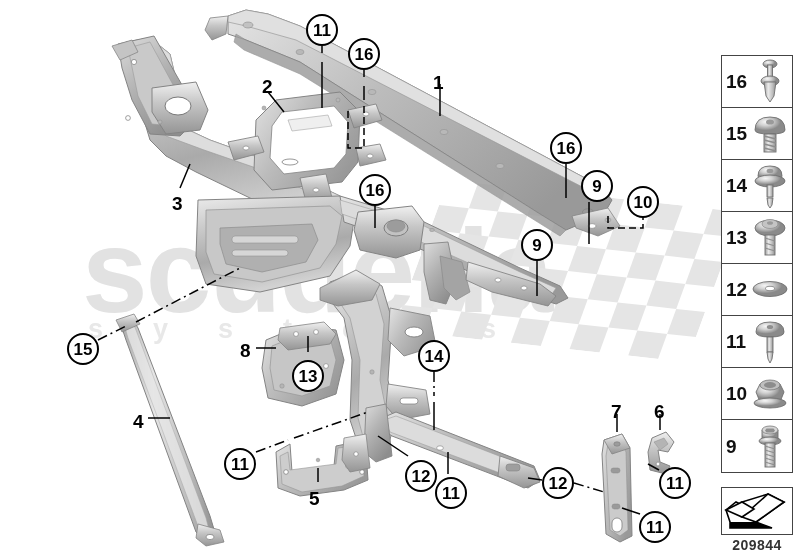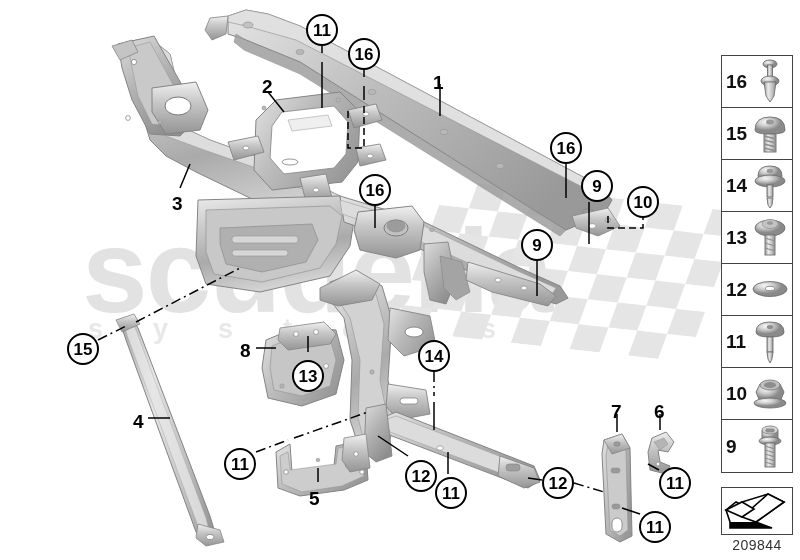--- a/index.html
+++ b/index.html
@@ -32,21 +32,21 @@
           border:1.4px solid #444;box-sizing:border-box;background:#fff;}
   .lgrow{position:relative;height:52px;border-bottom:1.4px solid #444;
          display:flex;align-items:center;box-sizing:border-box;}
   .lgrow:last-child{border-bottom:none;}
   .lgnum{font-size:19px;font-weight:700;color:#111;padding-left:4px;width:24px;
          text-align:left;line-height:1;}
   .lgart{position:relative;flex:1;height:100%;}
   #arrowbox{position:absolute;left:721px;top:487px;width:72px;height:48px;
             border:1.4px solid #444;box-sizing:border-box;background:#fff;}
   #partnum{position:absolute;left:721px;top:537px;width:72px;text-align:center;
-           font-size:14px;font-weight:400;color:#333;letter-spacing:.5px;}
+           font-size:14px;font-weight:700;color:#333;letter-spacing:.5px;}
 </style>
 </head>
 <body>
 
 <div id="stage">
 
   <div class="wm wm-big">scuderia</div>
   <div class="wm wm-small">systems</div>
   <div class="wm wm-flag">
     <div class="row">

